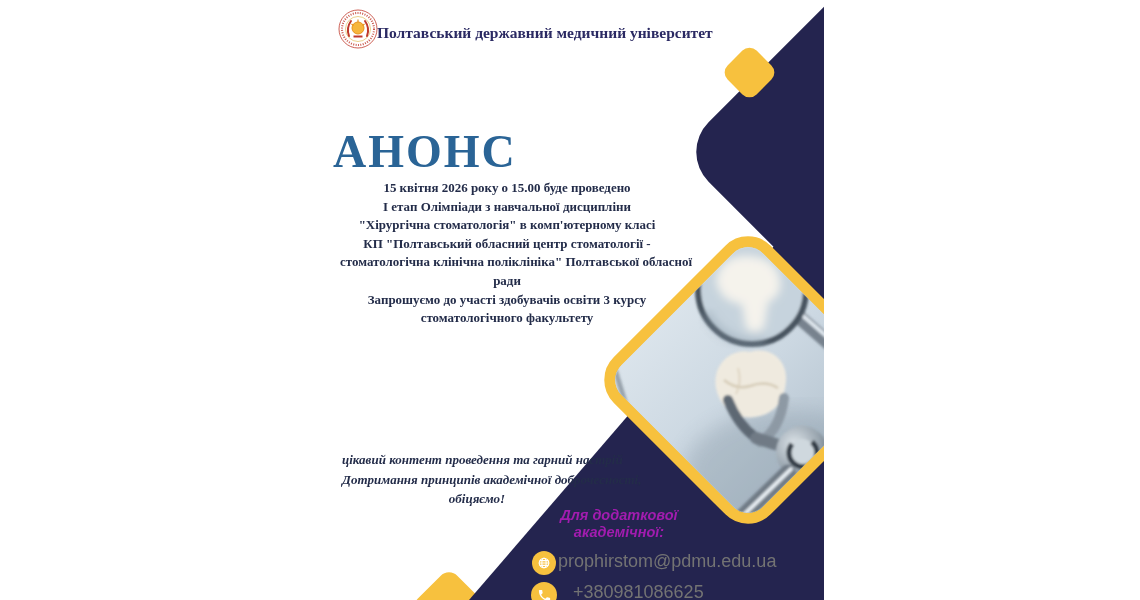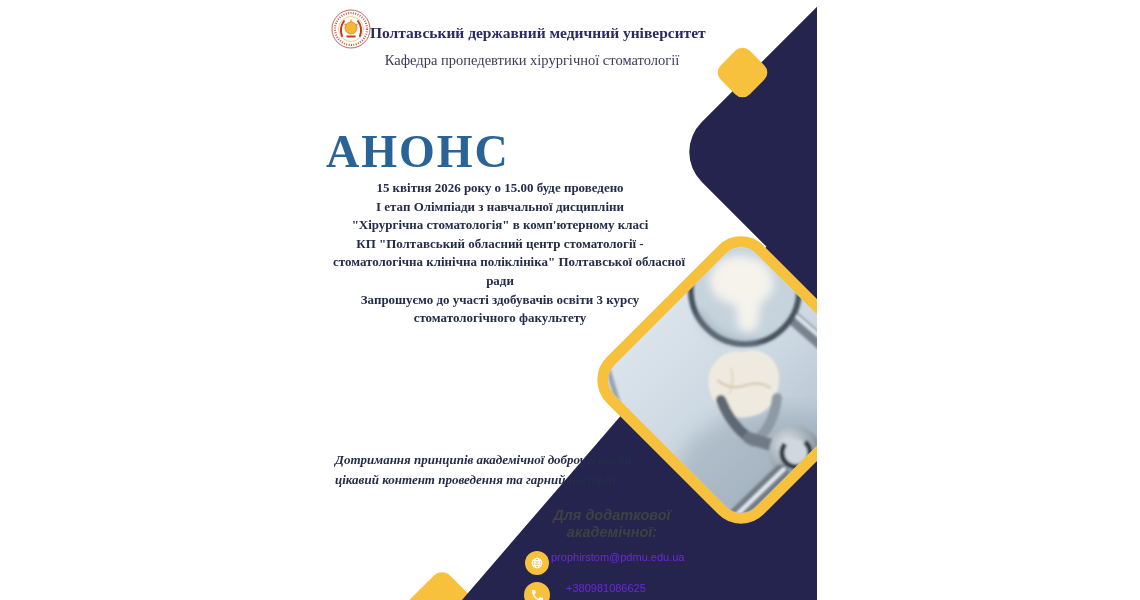--- a/index.html
+++ b/index.html
@@ -1,18 +1,18 @@
 <!DOCTYPE html>
 <html style="--navy: #24244f; --yellow: #f7c13e; --title-blue: #2a6496; --header-navy: #2b2a63; --text-dark: #232c49;"><head>
 <meta charset="utf-8">
 <style>
   html,body{margin:0;padding:0;background:#ffffff;}
   body{width:1140px;height:600px;position:relative;overflow:hidden;
        font-family:"Liberation Serif","DejaVu Serif",serif;}
-  .poster{position:absolute;left:326px;top:0;width:491px;height:600px;
+  .poster{position:absolute;left:333px;top:0;width:491px;height:600px;
           background:#fff;overflow:hidden;}
 
   
   .yellow-diamond-bottom{position:absolute;left:88px;top:579px;width:56px;height:56px;
       background:var(--yellow);transform:rotate(45deg);border-radius:12px;}
   .navy-bottom{position:absolute;inset:0;background:var(--navy);
       clip-path:polygon(136px 600px,491px 188px,491px 600px);}
   .navy-diamond-top{position:absolute;left:408px;top:2px;width:300px;height:300px;
       background:var(--navy);transform:rotate(45deg);border-radius:42px;}
   .yellow-diamond-top{position:absolute;left:396px;top:52px;width:41px;height:41px;
@@ -38,26 +38,26 @@
   .ann{position:absolute;left:0;top:179px;width:348px;text-align:center;
       font-weight:bold;font-size:13.5px;color:var(--text-dark);transform:scaleX(0.96);}
   .ann div{line-height:18.6px;white-space:nowrap;}
   .promise{position:absolute;left:9px;top:450px;width:270px;text-align:center;
       font-style:italic;font-weight:bold;font-size:13px;color:var(--text-dark);}
   .promise div{line-height:19.5px;white-space:nowrap;}
 
   
   .contact-heading{position:absolute;left:226px;top:507px;width:120px;text-align:center;
       font-family:"Liberation Sans","DejaVu Sans",sans-serif;font-style:italic;
-      font-weight:bold;font-size:14.5px;line-height:17px;color:#404040;}
+      font-weight:bold;font-size:14.5px;line-height:17px;color:#a21caf;}
   .cicon{position:absolute;border-radius:50%;background:var(--yellow);
       display:flex;align-items:center;justify-content:center;}
   .cicon svg{stroke:#fff;fill:none;stroke-width:1.6;stroke-linecap:round;}
   .ctext{position:absolute;font-family:"Liberation Sans","DejaVu Sans",sans-serif;
-      font-size:11px;color:#6d28d9;white-space:nowrap;}
+      font-size:18px;color:#737373;white-space:nowrap;}
   .icon-email{left:199px;top:551px;width:24px;height:24px;}
   .icon-phone{left:198px;top:582px;width:26px;height:26px;}
   .email-text{left:225px;top:551px;}
   .phone-text{left:225px;top:582px;margin-left:15px;}
 </style>
 </head>
 <body>
 
 <div class="poster">
 
@@ -139,37 +139,37 @@
     <path d="M29,27 Q32,19 27,12" stroke="#c0392b" stroke-width="2" fill="none" stroke-linecap="round"></path>
     <circle cx="20" cy="19" r="6" fill="#f6b63c" stroke="#e8921c" stroke-width="1"></circle>
     <g stroke="#e8921c" stroke-width="1.2">
       <path d="M20,10.5 v2.5"></path>
         <path d="M13.5,15 l2,1.4"></path>
         <path d="M26.5,15 l-2,1.4"></path>
     </g>
     <path d="M15.5,27.5 h9" stroke="#c0392b" stroke-width="2"></path>
   </svg>
   <div class="univ">Полтавський державний медичний університет</div>
-  <div class="dept">Кафедра пропедевтики хірургічної стоматології</div>
 
   <div class="title">АНОНС</div>
   <div class="ann">
     <div>15 квітня 2026 року о 15.00 буде проведено</div>
     <div>І етап Олімпіади з навчальної дисципліни</div>
     <div>"Хірургічна стоматологія" в комп'ютерному класі</div>
     <div>КП "Полтавський обласний центр стоматології -</div>
     <div>стоматологічна клінічна поліклініка" Полтавської обласної</div>
     <div>ради</div>
     <div>Запрошуємо до участі здобувачів освіти 3 курсу</div>
     <div>стоматологічного факультету</div>
   </div>
 
   <div class="promise">
+    <div>цікавий контент проведення та гарний настрій</div>
     <div>Дотримання принципів академічної доброчесності,</div>
-    <div>цікавий контент проведення та гарний настрій</div>
+    <div>обіцяємо!</div>
   </div>
 
   <div class="contact-heading">
     <div>Для додаткової</div>
     <div>академічної:</div>
   </div>
   <div class="cicon icon-email">
     <svg width="16" height="16" viewBox="0 0 24 24">
       <circle cx="12" cy="12" r="7.2"></circle>
         <ellipse cx="12" cy="12" rx="3.2" ry="7.2"></ellipse>

